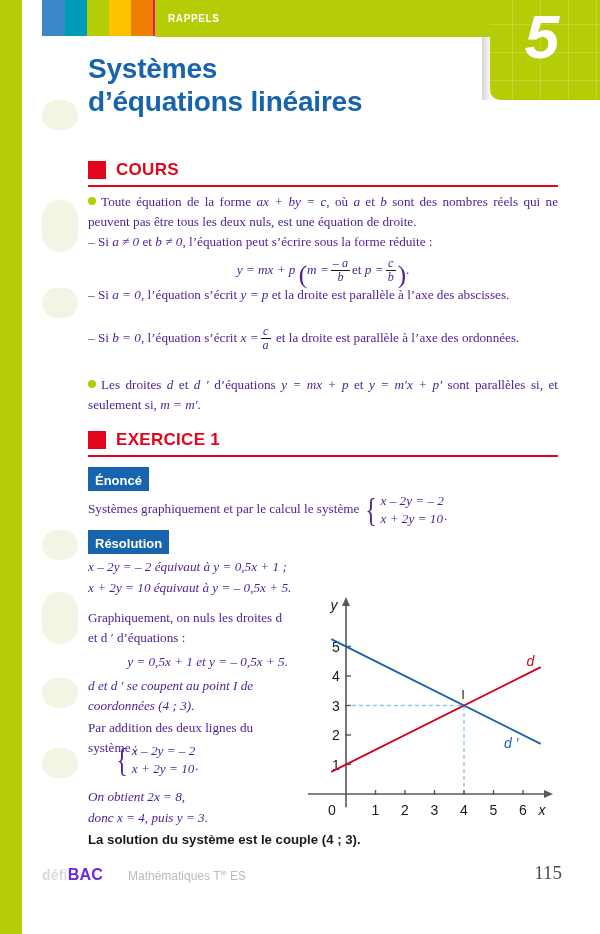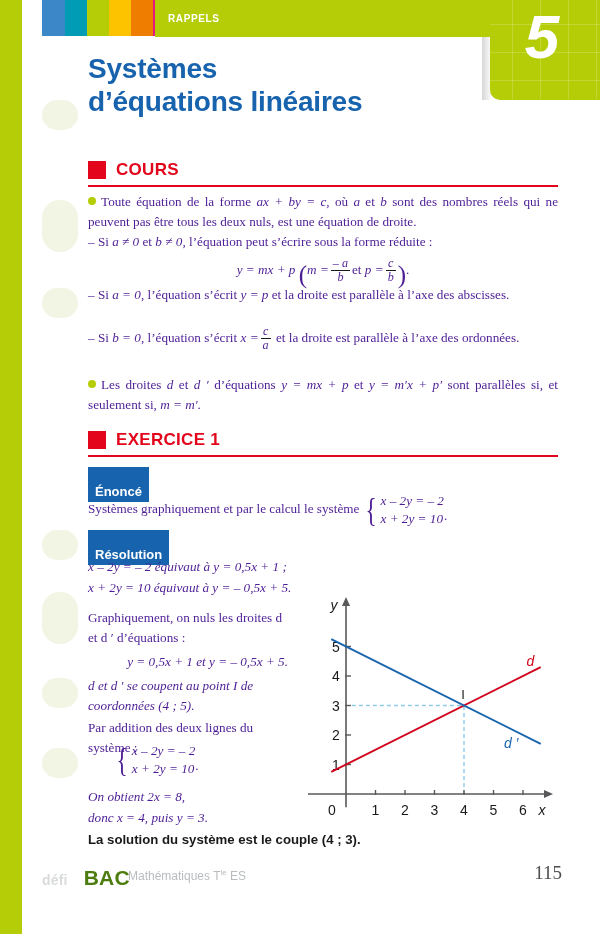--- a/index.html
+++ b/index.html
@@ -96,21 +96,21 @@
   
   .frac{display:inline-block;vertical-align:-0.55em;text-align:center;
         font-size:.92em;line-height:1.05;margin:0 2px;}
   .frac .num{display:block;padding:0 2px;}
   .frac .den{display:block;border-top:1px solid #1a1a1a;padding:0 2px;}
   .big-paren{font-size:1.9em;vertical-align:-.35em;font-weight:300;}
 
   
   .sublabel{
     position:absolute;left:88px;background:#1763ad;color:#fff;
-    font-size:13px;font-weight:bold;padding:17px 7px 3px 7px;
+    font-size:13px;font-weight:bold;padding:6px 7px 3px 7px;
   }
 
   
   .sys{display:inline-flex;align-items:center;vertical-align:middle;}
   .sys .brace{
     font-size:2.5em;font-weight:200;line-height:.85;margin-right:2px;
     transform:scaleX(.7);display:inline-block;
   }
   .sys .eqs{display:inline-block;line-height:1.35;font-size:13.2px;}
 
@@ -239,21 +239,21 @@
   </div>
   <div class="body" style="top:578px;text-align:left;">
     <i class="m">x + 2y = 10  équivaut à  y = – 0,5x + 5.</i>
   </div>
 
   <div class="body" style="top:608px;width:200px;text-align:left;">Graphiquement, on nuls les droites d et d ′ d’équations :</div>
   <div class="body" style="top:652px;width:200px;text-align:right;">
     <i class="m">y = 0,5x + 1 et y = – 0,5x + 5.</i>
   </div>
   <div class="body" style="top:676px;width:200px;text-align:left;">
-    <i class="m">d et d ′ se coupent au point I de coordonnées (4 ; 5).</i>
+    <i class="m">d et d ′ se coupent au point I de coordonnées (4 ; 3).</i>
   </div>
   <div class="body" style="top:718px;width:200px;text-align:left;">Par addition des deux lignes du système :</div>
 
   <div class="body" style="top:742px;width:200px;text-align:left;padding-left:26px;">
     <span class="sys">
       <span class="brace">{</span>
       <span class="eqs">
         <i class="m" style="display:block">x – 2y = – 2</i>
         <i class="m" style="display:block">x + 2y = 10</i>
       </span>
@@ -305,20 +305,20 @@
         <line x1="31.25" y1="43.125" x2="240.7" y2="147.85" stroke="#1763ad" stroke-width="1.9"></line>
         <text x="230.375" y="69.67500000000001" font-family="Liberation Sans, sans-serif" font-size="14" fill="#d0021b" font-style="italic" text-anchor="middle">d</text>
         <text x="211.2" y="152.275" font-family="Liberation Sans, sans-serif" font-size="14" fill="#1763ad" font-style="italic" text-anchor="middle">d ′</text>
         <text x="163" y="102.5" font-family="Liberation Sans, sans-serif" font-size="13" fill="#1a1a1a" text-anchor="middle">I</text>
       </svg>
   </div>
 
   <div class="solution">La solution du système est le couple (4 ; 3).</div>
 
   <div class="footer-logo">
-    <span class="light">défi</span><span style="font-size:21px;color:#4d7c0f;margin-left:16px;">BAC</span>
+    <span class="light">défi</span><span style="font-size:16px;color:#6d28d9;">BAC</span>
   </div>
   <div class="footer-text">
     <span>Mathématiques T</span><sup style="font-size:8px">le</sup><span> ES</span>
   </div>
   <div class="footer-page">115</div>
 
 </div>
 
 </body></html>

